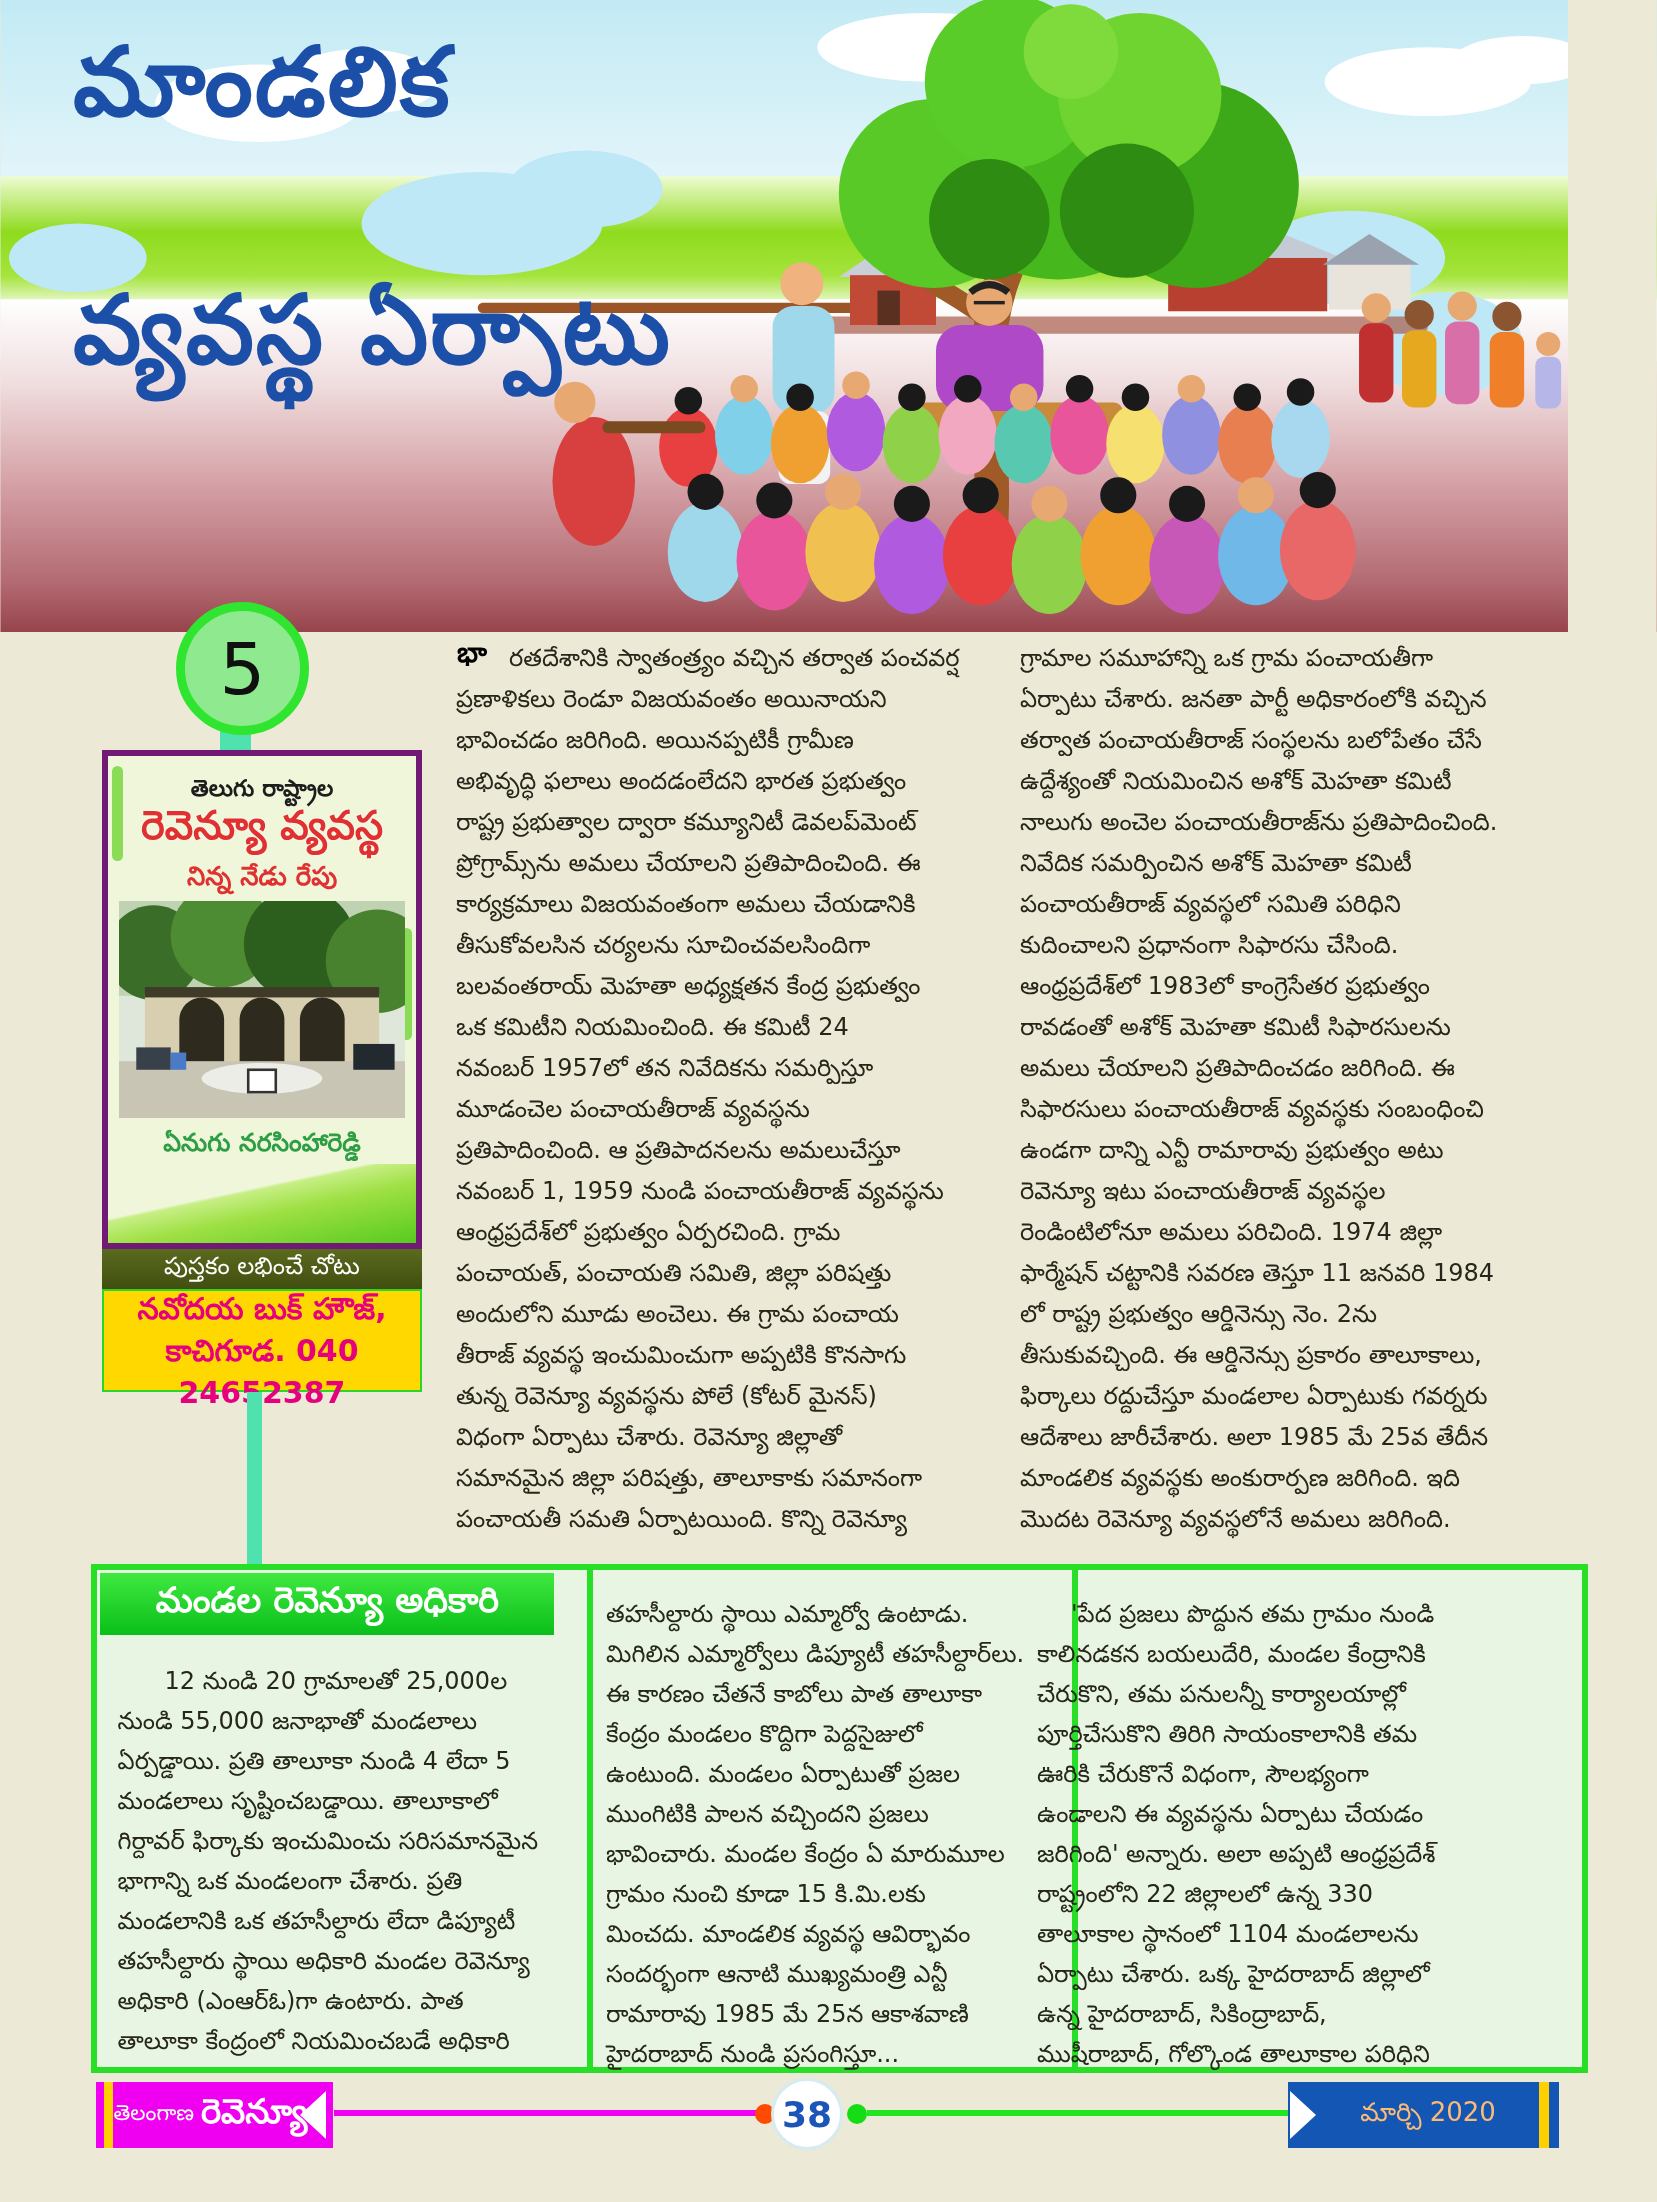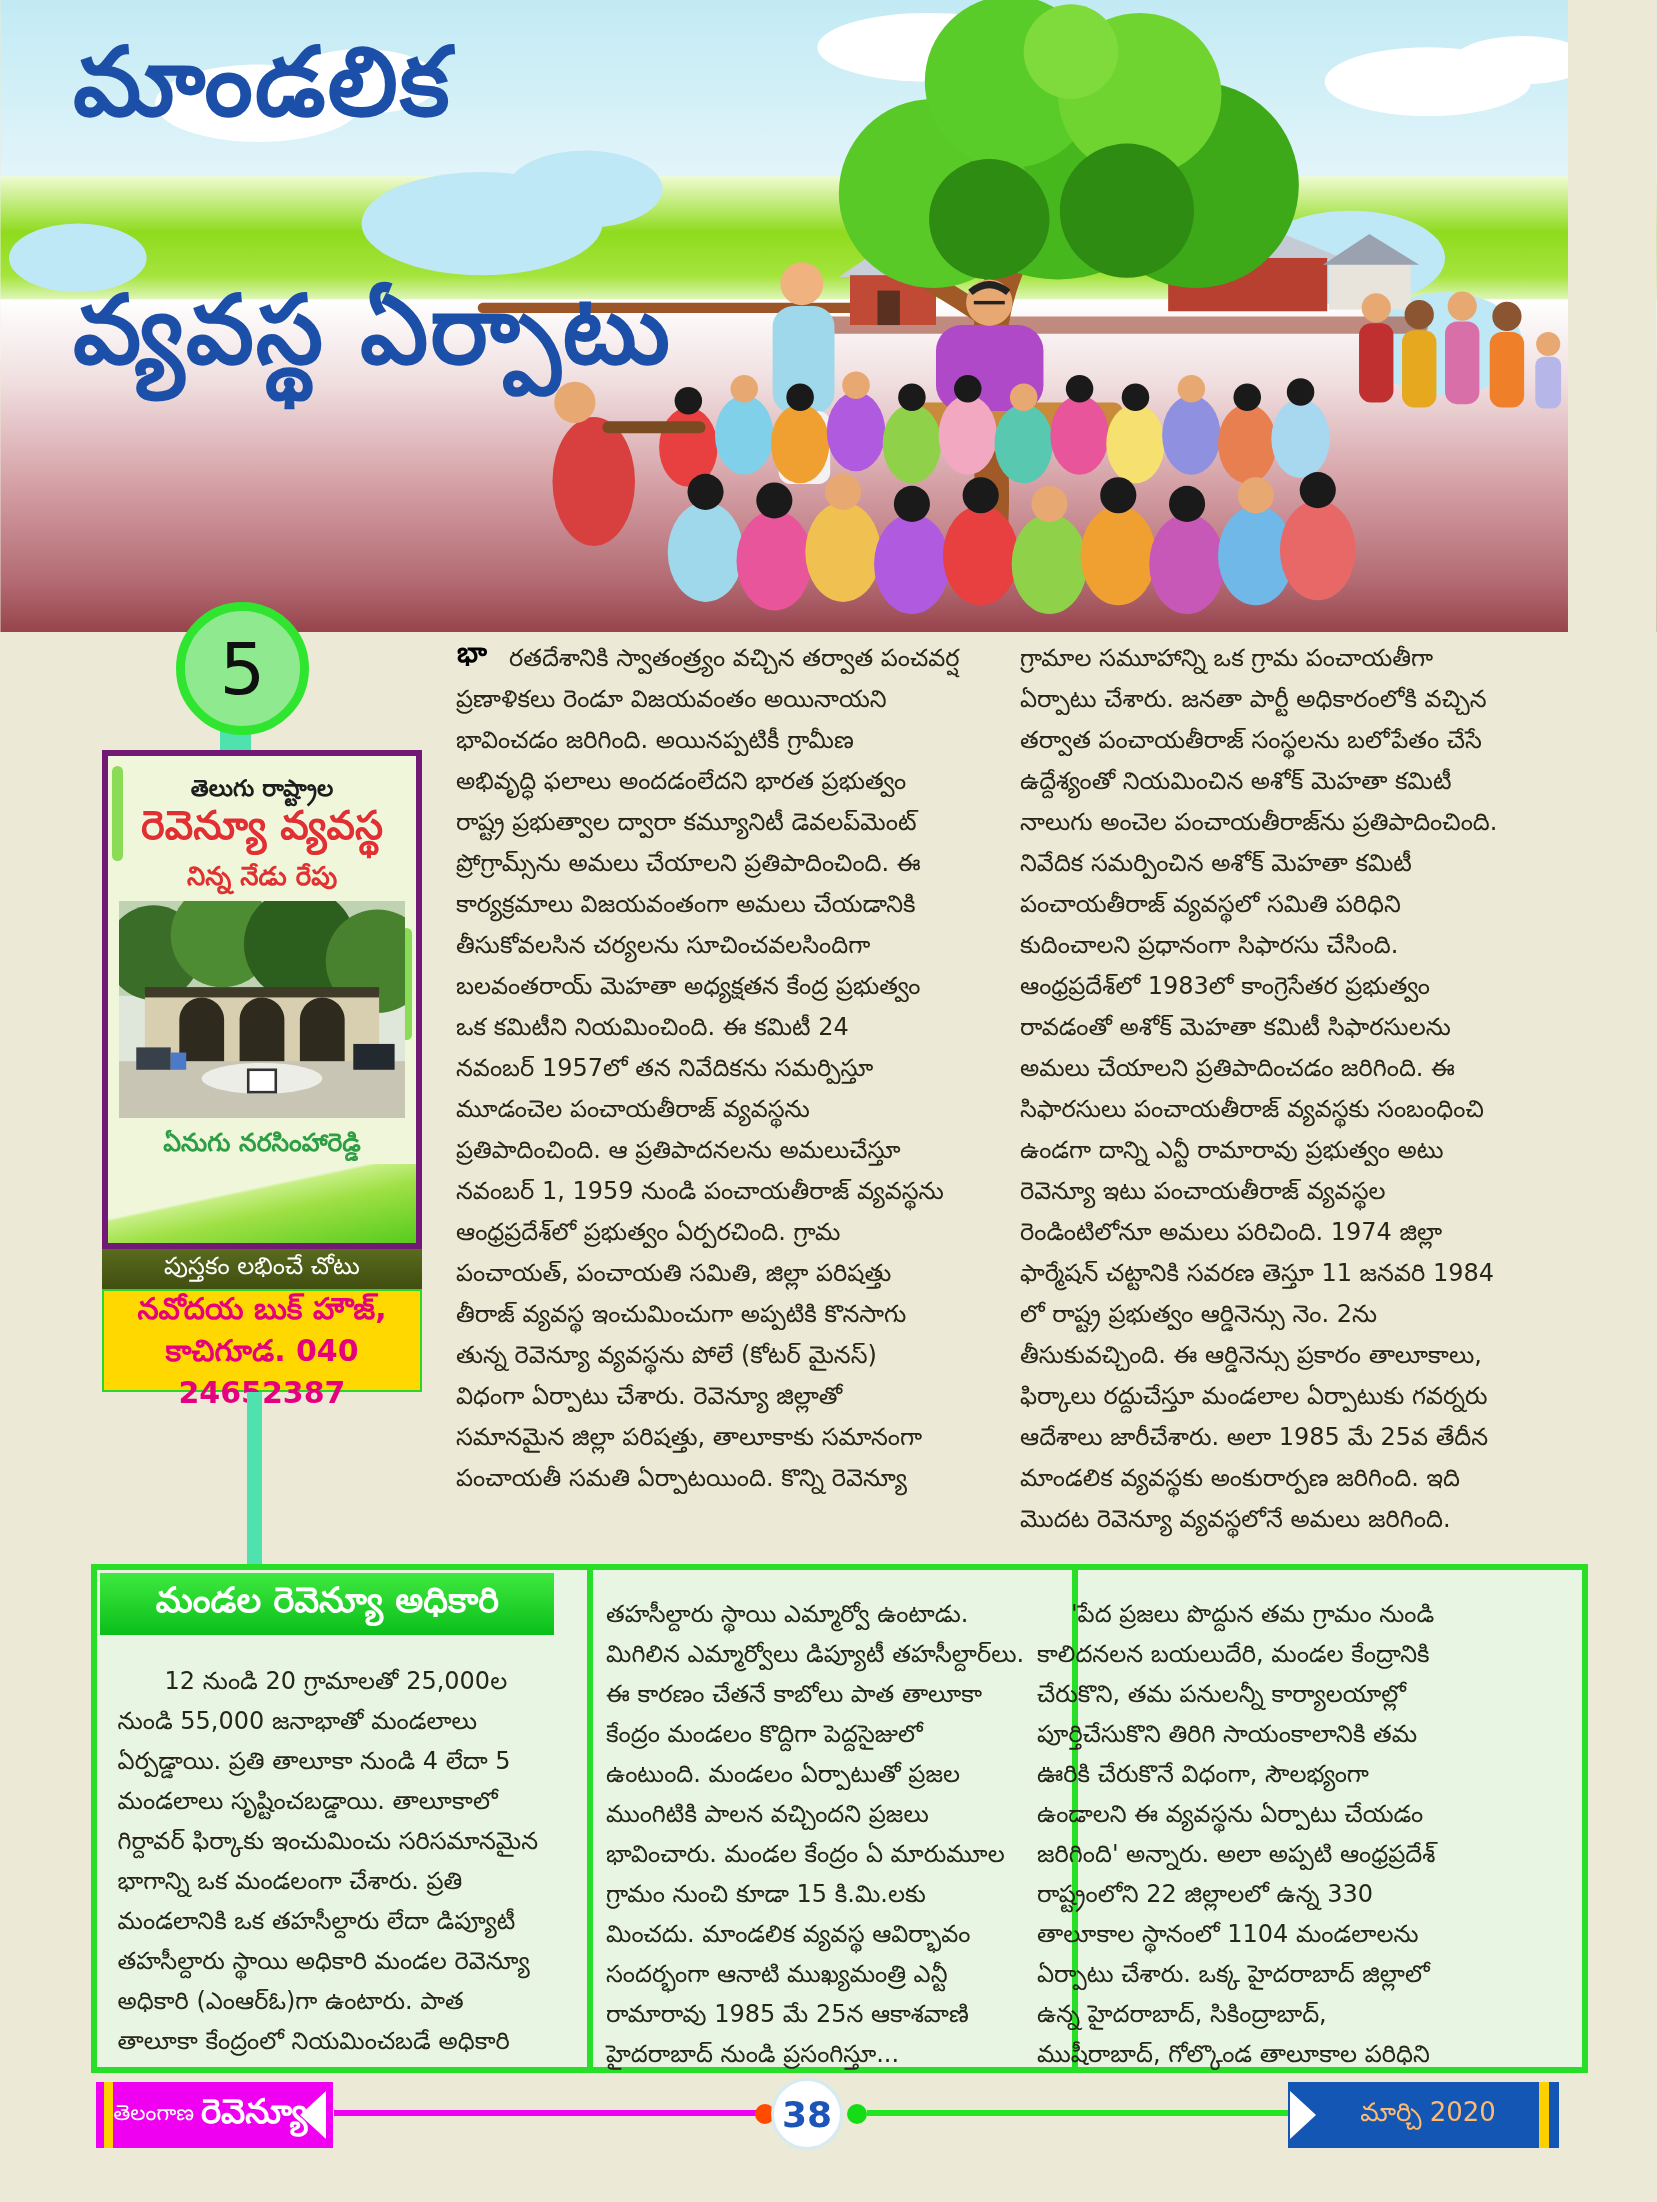--- a/index.html
+++ b/index.html
@@ -290,20 +290,21 @@
       <div class="tl">కార్యక్రమాలు విజయవంతంగా అమలు చేయడానికి</div>
       <div class="tl">తీసుకోవలసిన చర్యలను సూచించవలసిందిగా</div>
       <div class="tl">బలవంతరాయ్ మెహతా అధ్యక్షతన కేంద్ర ప్రభుత్వం</div>
       <div class="tl">ఒక కమిటీని నియమించింది. ఈ కమిటీ 24</div>
       <div class="tl">నవంబర్ 1957లో తన నివేదికను సమర్పిస్తూ</div>
       <div class="tl">మూడంచెల పంచాయతీరాజ్ వ్యవస్థను</div>
       <div class="tl">ప్రతిపాదించింది. ఆ ప్రతిపాదనలను అమలుచేస్తూ</div>
       <div class="tl">నవంబర్ 1, 1959 నుండి పంచాయతీరాజ్ వ్యవస్థను</div>
       <div class="tl">ఆంధ్రప్రదేశ్‌లో ప్రభుత్వం ఏర్పరచింది. గ్రామ</div>
       <div class="tl">పంచాయత్, పంచాయతి సమితి, జిల్లా పరిషత్తు</div>
+      <div class="tl">అందులోని మూడు అంచెలు. ఈ గ్రామ పంచాయ</div>
       <div class="tl">తీరాజ్ వ్యవస్థ ఇంచుమించుగా అప్పటికి కొనసాగు</div>
       <div class="tl">తున్న రెవెన్యూ వ్యవస్థను పోలే (కోటర్ మైనస్)</div>
       <div class="tl">విధంగా ఏర్పాటు చేశారు. రెవెన్యూ జిల్లాతో</div>
       <div class="tl">సమానమైన జిల్లా పరిషత్తు, తాలూకాకు సమానంగా</div>
       <div class="tl">పంచాయతీ సమతి ఏర్పాటయింది. కొన్ని రెవెన్యూ</div>
     </div>
   <div class="col" style="left:1020px;top:638px;width:566px;">
       <div class="tl">గ్రామాల సమూహాన్ని ఒక గ్రామ పంచాయతీగా</div>
       <div class="tl">ఏర్పాటు చేశారు. జనతా పార్టీ అధికారంలోకి వచ్చిన</div>
       <div class="tl">తర్వాత పంచాయతీరాజ్ సంస్థలను బలోపేతం చేసే</div>
@@ -355,21 +356,21 @@
         <div class="tl">ముంగిటికి పాలన వచ్చిందని ప్రజలు</div>
         <div class="tl">భావించారు. మండల కేంద్రం ఏ మారుమూల</div>
         <div class="tl">గ్రామం నుంచి కూడా 15 కి.మి.లకు</div>
         <div class="tl">మించదు. మాండలిక వ్యవస్థ ఆవిర్భావం</div>
         <div class="tl">సందర్భంగా ఆనాటి ముఖ్యమంత్రి ఎన్టీ</div>
         <div class="tl">రామారావు 1985 మే 25న ఆకాశవాణి</div>
         <div class="tl">హైదరాబాద్ నుండి ప్రసంగిస్తూ...</div>
       </div>
     <div class="bcol indent40" style="left:940px;top:24px;width:490px;">
         <div class="tl">'పేద ప్రజలు పొద్దున తమ గ్రామం నుండి</div>
-        <div class="tl">కాలిదనలన బయలుదేరి, మండల కేంద్రానికి</div>
+        <div class="tl">కాలినడకన బయలుదేరి, మండల కేంద్రానికి</div>
         <div class="tl">చేరుకొని, తమ పనులన్నీ కార్యాలయాల్లో</div>
         <div class="tl">పూర్తిచేసుకొని తిరిగి సాయంకాలానికి తమ</div>
         <div class="tl">ఊరికి చేరుకొనే విధంగా, సౌలభ్యంగా</div>
         <div class="tl">ఉండాలని ఈ వ్యవస్థను ఏర్పాటు చేయడం</div>
         <div class="tl">జరిగింది' అన్నారు. అలా అప్పటి ఆంధ్రప్రదేశ్</div>
         <div class="tl">రాష్ట్రంలోని 22 జిల్లాలలో ఉన్న 330</div>
         <div class="tl">తాలూకాల స్థానంలో 1104 మండలాలను</div>
         <div class="tl">ఏర్పాటు చేశారు. ఒక్క హైదరాబాద్ జిల్లాలో</div>
         <div class="tl">ఉన్న హైదరాబాద్, సికింద్రాబాద్,</div>
         <div class="tl">ముషీరాబాద్, గోల్కొండ తాలూకాల పరిధిని</div>

